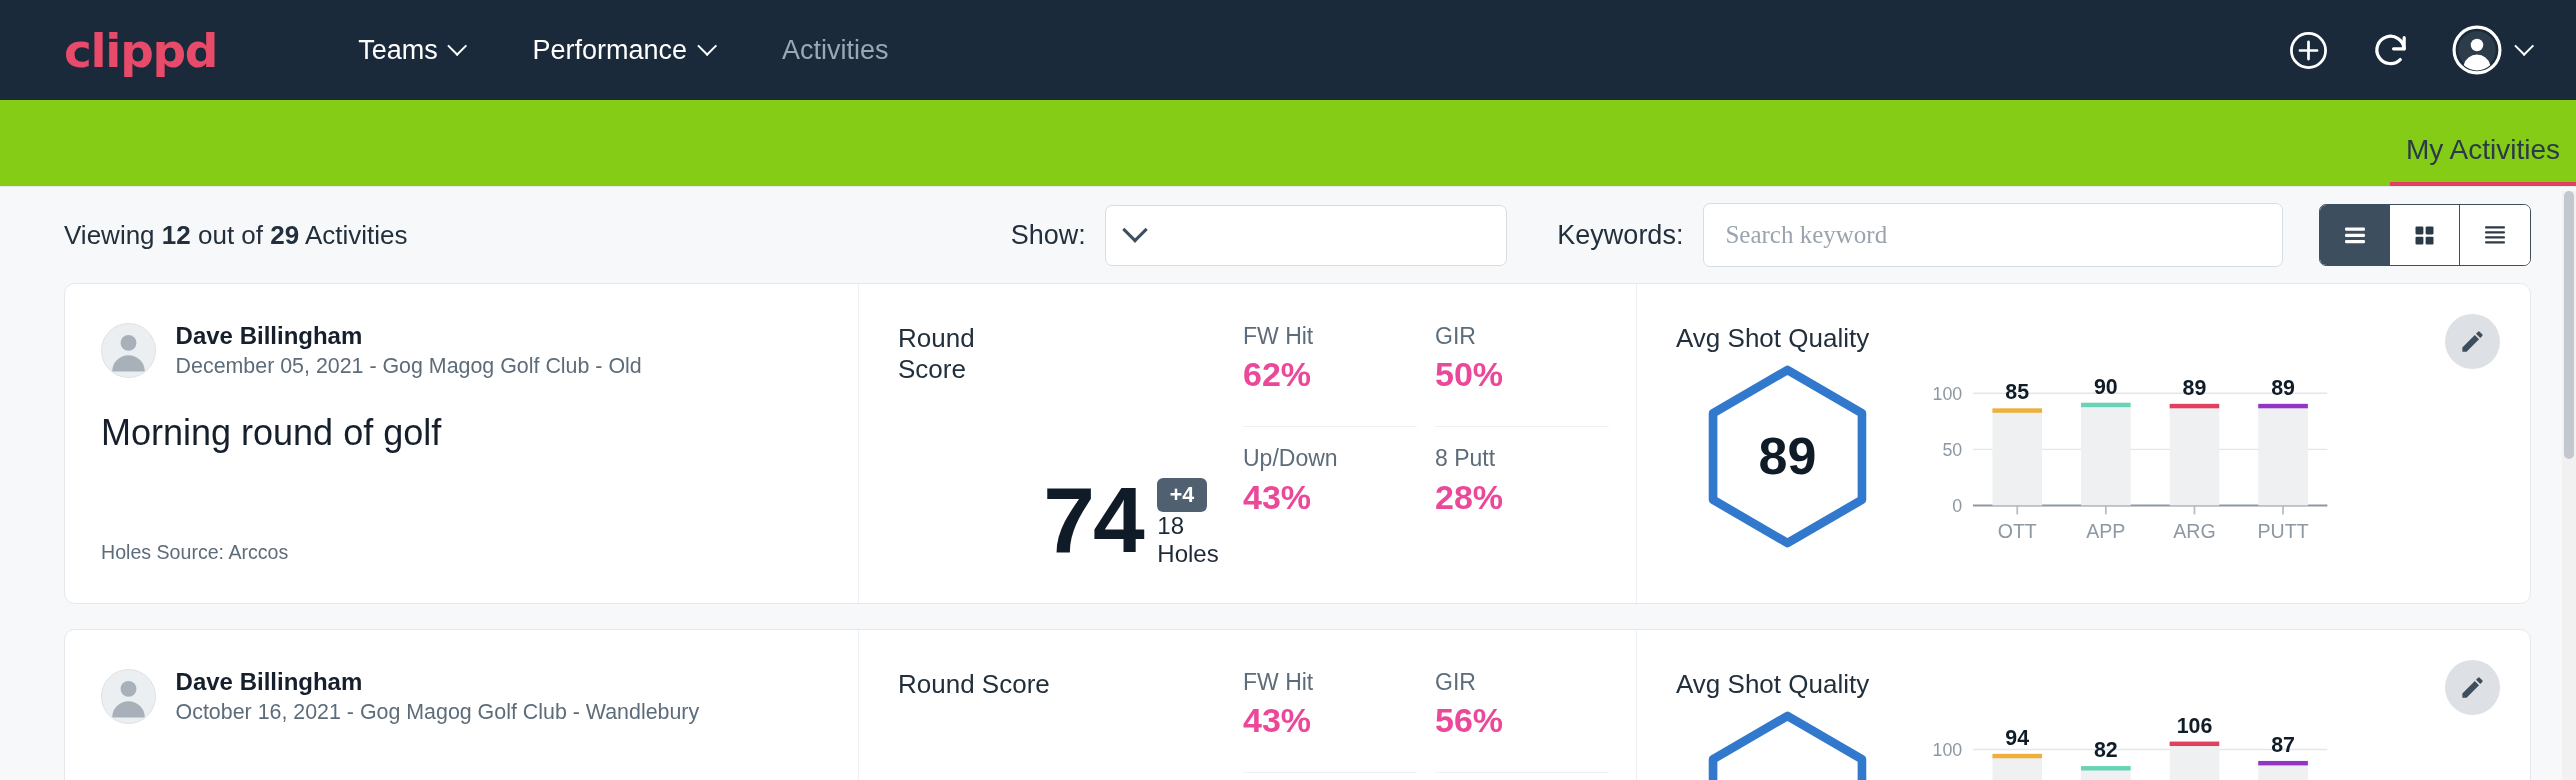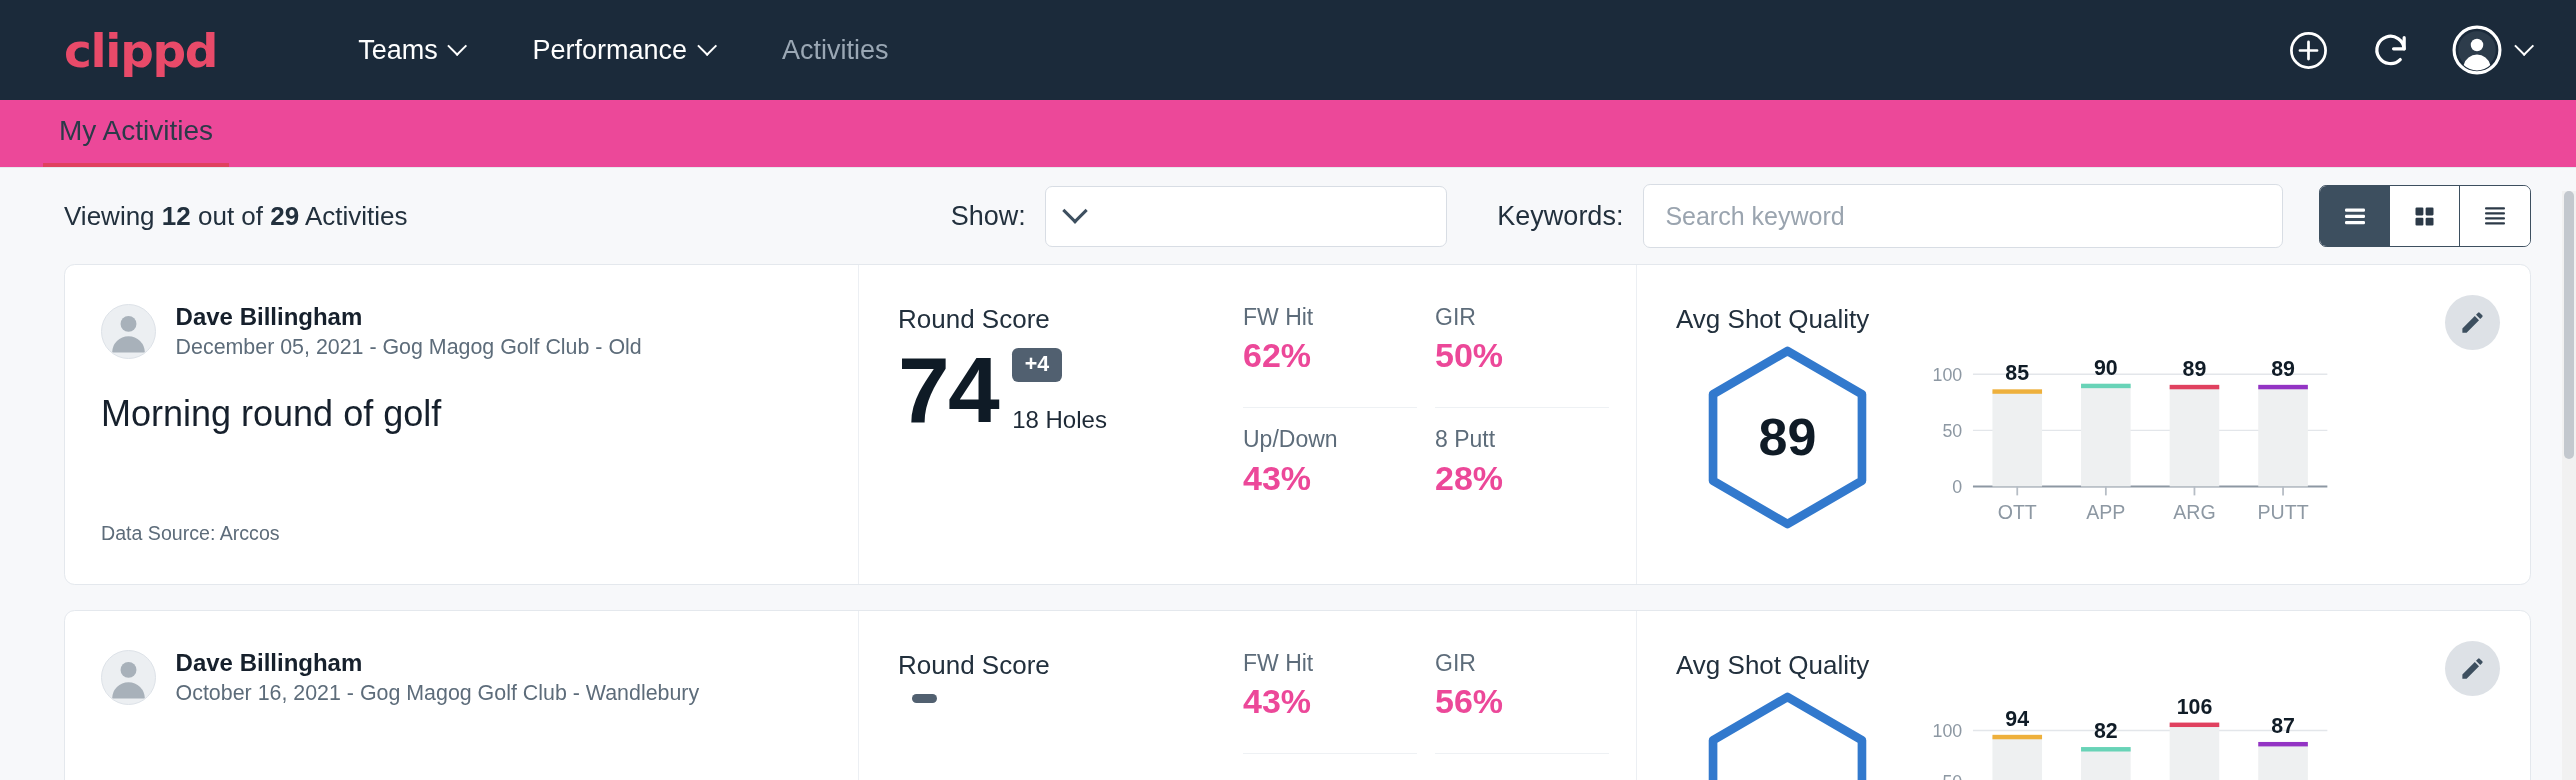--- a/index.html
+++ b/index.html
@@ -52,26 +52,27 @@
     margin-left: auto;
     display: flex;
     align-items: center;
     gap: 41px;
   }
   .icon-btn { cursor: pointer; display: flex; align-items: center; justify-content: center; }
   .avatar-wrap { display: flex; align-items: center; gap: 14.3px; cursor: pointer; }
 
   
   .tabbar {
-    height: 68px;
-    background: #ec4899;
+    height: 87px;
+    background: #84cc16;
     display: flex;
     align-items: flex-end;
     padding-left: 43px;
     border-bottom: 0.9px solid #e6e9ee;
+    justify-content: flex-end;
   }
   .tab {
     font-size: 28px;
     color: #3d4f5f;
     padding: 0 16px 18px 16px;
     border-bottom: 4.5px solid transparent;
     cursor: pointer;
     line-height: 1;
   }
   .tab.active { border-bottom-color: #e0415f; color: #2b3a49; }
@@ -108,29 +109,29 @@
     margin-right: 50px;
   }
   .select .sel-val { flex: 1; }
   .select .chev-big {
     width: 18px; height: 18px;
     border-right: 3.6px solid #3d4f5f;
     border-bottom: 3.6px solid #3d4f5f;
     transform: rotate(45deg) translate(-3.6px,-3.6px);
   }
   .search {
-    width: 640px;
+    width: 580px;
     height: 64px;
     background: #fff;
     border: 0.9px solid #d8dde4;
     border-radius: 7.1px;
     padding: 0 21.4px;
     font-size: 25px;
     color: #22303d;
-    font-family: Liberation Sans, sans-serif;
+    font-family: Liberation Serif, serif;
     outline: none;
     margin-right: 36px;
   }
   .search::placeholder { color: #9aa4af; }
   .toggle-group {
     display: flex;
     border: 0.9px solid #3d4f5f;
     border-radius: 7.1px;
     overflow: hidden;
     height: 62px;
@@ -181,21 +182,21 @@
   .who-text { display: flex; flex-direction: column; gap: 5.4px; }
   .who-name { font-size: 24px; font-weight: 700; color: #16202c; line-height: 1.1; }
   .who-meta { font-size: 21.4px; color: #5d6c7a; line-height: 1.1; }
   .card-title { font-size: 36px; font-weight: 400; color: #16202c; margin-top: 34px; }
   .card-source { font-size: 19.6px; color: #5d6c7a; margin-top: auto; }
 
   .col-score {
     width: 384px;
     padding: 39px 0 39px 39px;
     display: flex;
-    flex-direction: column;
+    flex-direction: row;
   }
   .sec-label { font-size: 26px; color: #22303d; }
   .score-row { display: flex; align-items: flex-end; margin-top: 12.5px; }
   .score-num {
     font-size: 93px;
     font-weight: 700;
     line-height: 0.92;
     color: #0f1b26;
     letter-spacing: -1.8px;
   }
@@ -377,21 +378,21 @@
             <circle cx="12" cy="9" r="3.6" fill="#a8b1ba"></circle>
             <path d="M4.6 22a7.4 7.4 0 0 1 14.8 0z" fill="#a8b1ba"></path>
           </svg>
         </div>
         <div class="who-text">
           <div class="who-name">Dave Billingham</div>
           <div class="who-meta">December 05, 2021 - Gog Magog Golf Club - Old</div>
         </div>
       </div>
       <div class="card-title">Morning round of golf</div>
-      <div class="card-source">Data Source: Arccos</div>
+      <div class="card-source">Holes Source: Arccos</div>
     </div>
 
     <div class="col-score">
       <div class="sec-label">Round Score</div>
       <div class="score-row">
         <div class="score-num">74</div>
         <div class="score-side">
           <div class="score-badge">+4</div>
           <div class="score-holes">18 Holes</div>
         </div>

